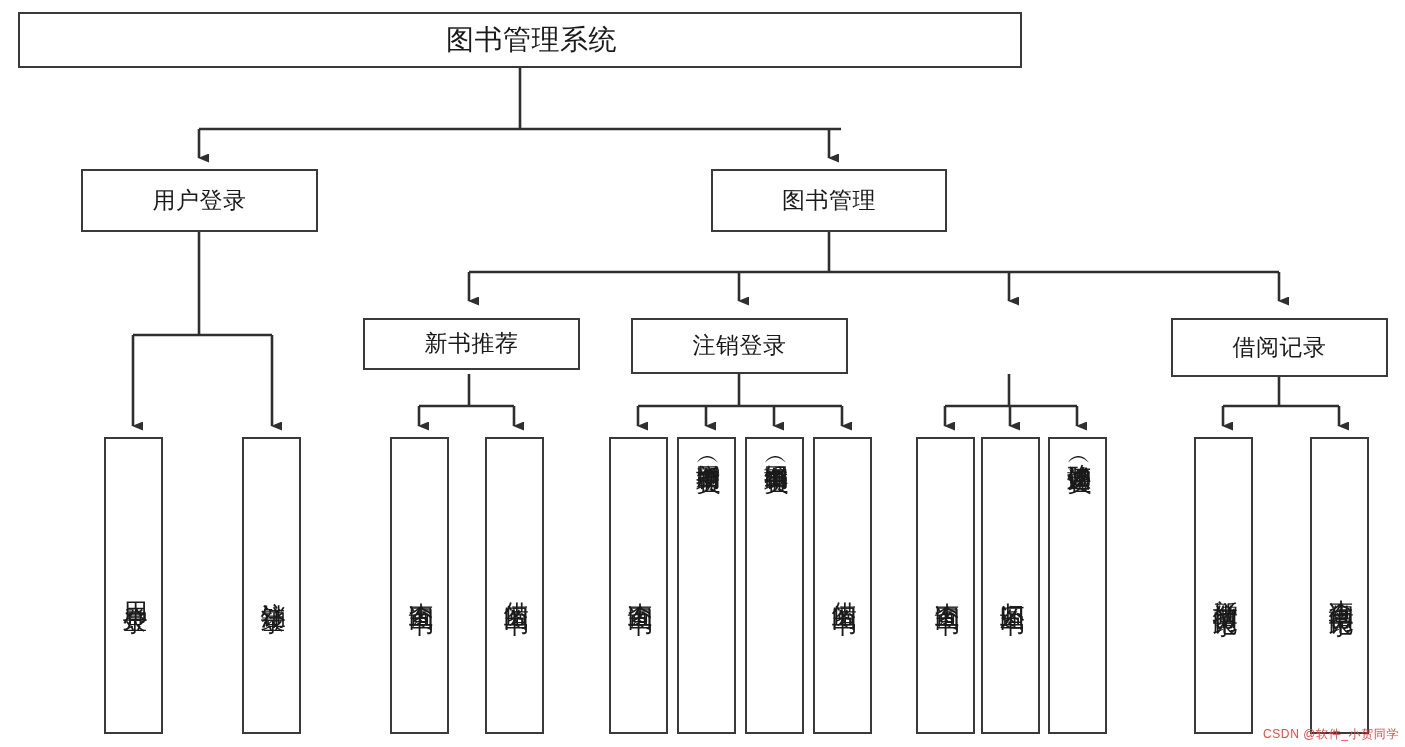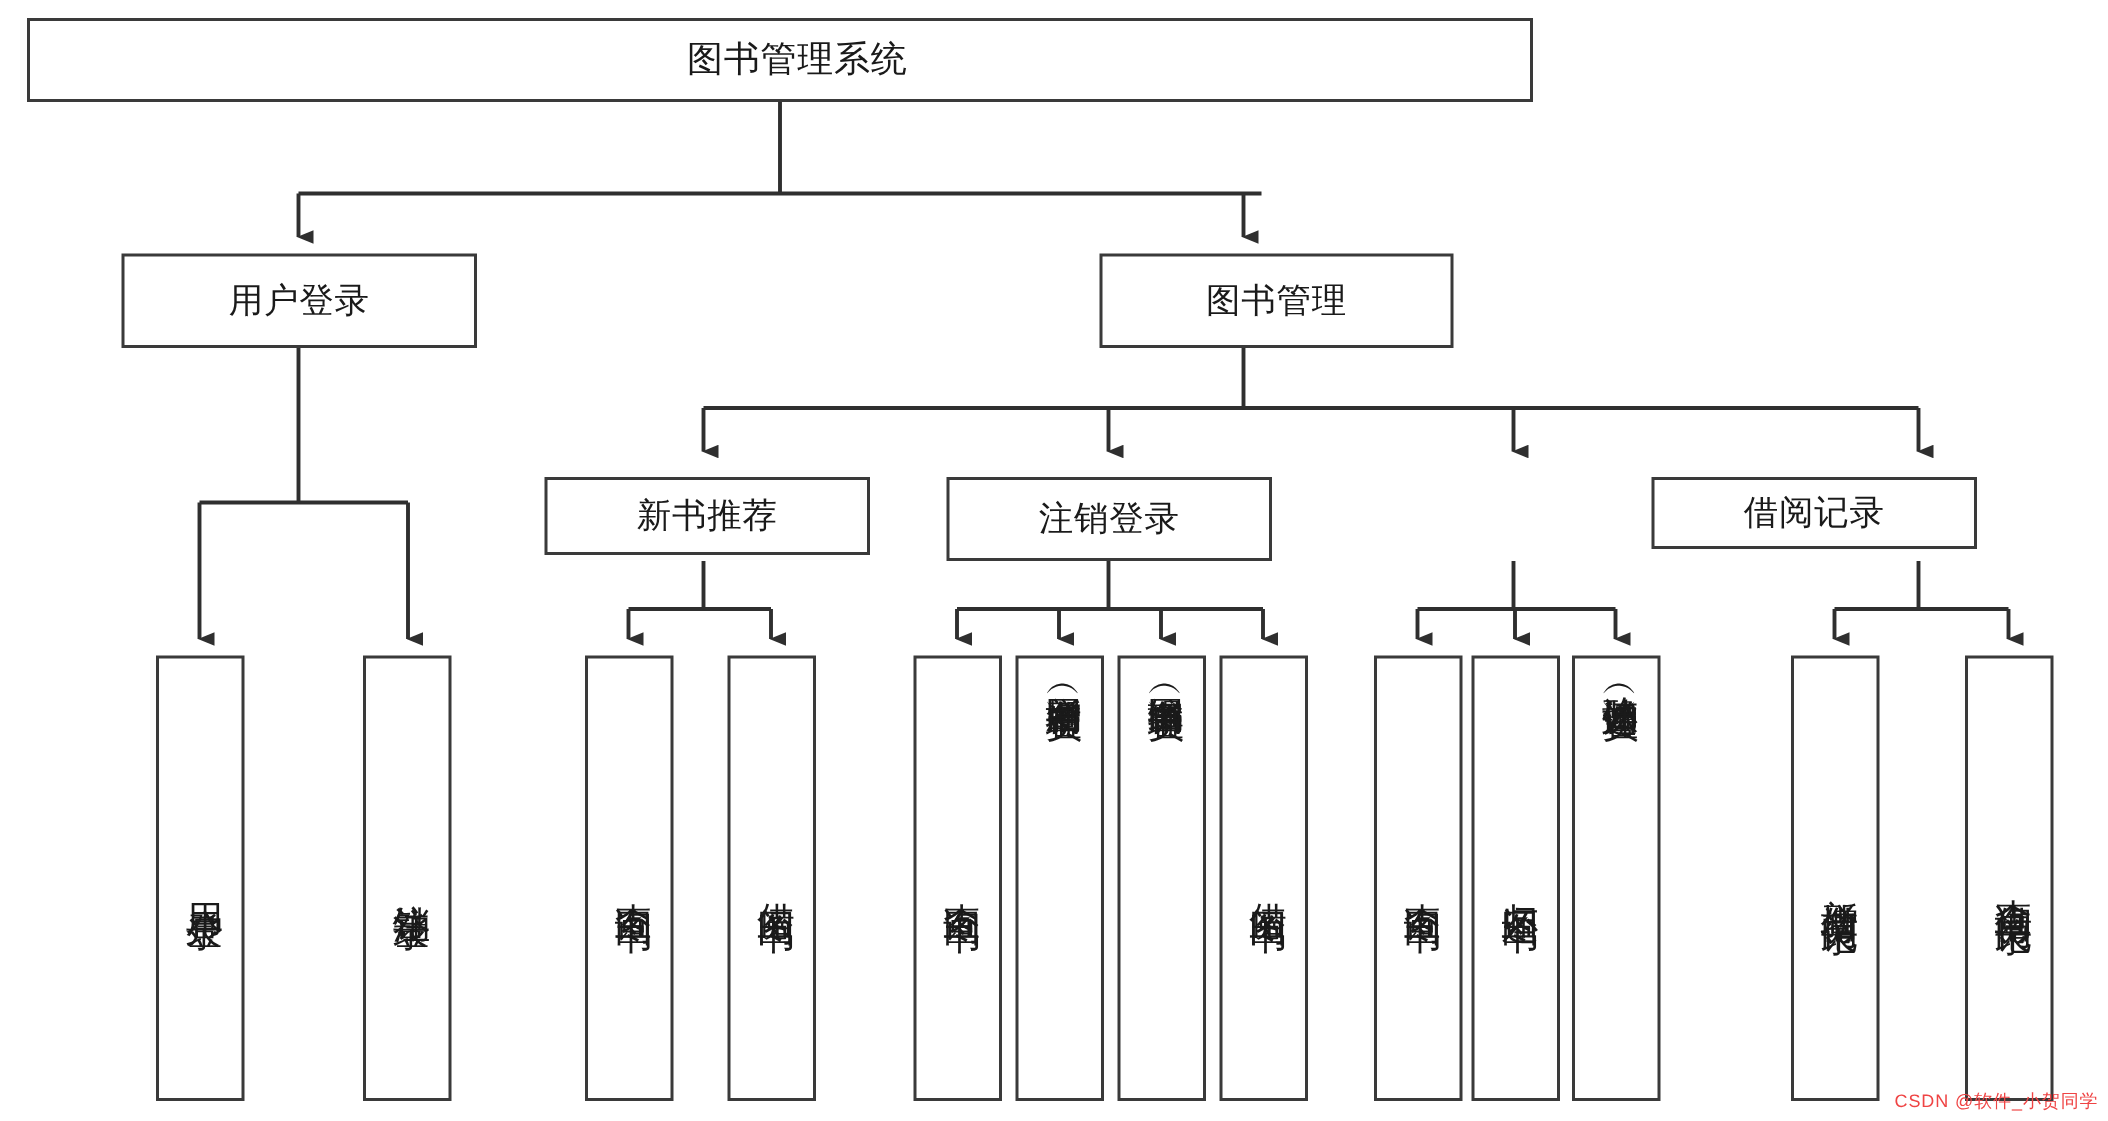--- a/index.html
+++ b/index.html
@@ -37,21 +37,21 @@
   }
   .node .node-label{
     display:block;
     line-height:1.18;
     letter-spacing:0.5px;
   }
   .node.horiz .node-label{
     writing-mode:horizontal-tb;
     font-size:23px;
   }
-  .node.root .node-label{ font-size:24px;margin-left:23px; }
+  .node.root .node-label{ font-size:28px;margin-left:23px; }
   .node.leaf{
     align-items:flex-start;
     justify-content:center;
     padding-top:0;
   }
   .node.leaf .node-label{
     writing-mode:vertical-rl;
     text-orientation:upright;
     font-size:25px;
     line-height:1.06;
@@ -136,31 +136,31 @@
     </g>
   </svg>
 
   <div class="node horiz root" style="left:18px;top:12px;width:1004px;height:56px;">
     <span class="node-label">图书管理系统</span>
   </div>
 
   <div class="node horiz" style="left:81px;top:169px;width:237px;height:63px;">
     <span class="node-label">用户登录</span>
   </div>
-  <div class="node horiz" style="left:711px;top:169px;width:236px;height:63px;margin-left:22px;">
+  <div class="node horiz" style="left:711px;top:169px;width:236px;height:63px;">
     <span class="node-label">图书管理</span>
   </div>
 
   <div class="node horiz" style="left:363px;top:318px;width:217px;height:52px;">
     <span class="node-label">新书推荐</span>
   </div>
   <div class="node horiz" style="left:631px;top:318px;width:217px;height:56px;">
     <span class="node-label">注销登录</span>
   </div>
-  <div class="node horiz" style="left:1101px;top:318px;width:217px;height:48px;">
+  <div class="node horiz" style="left:1171px;top:318px;width:217px;height:59px;">
     <span class="node-label">借阅记录</span>
   </div>
 
   <div class="node leaf" style="left:104px;top:437px;width:59px;height:297px;">
     <div class="leafwrap" style="left:0;top:0;width:59px;height:297px;">
       <span class="node-label">用户登录</span>
     </div>
   </div>
   <div class="node leaf" style="left:242px;top:437px;width:59px;height:297px;">
     <div class="leafwrap" style="left:0;top:0;width:59px;height:297px;">

